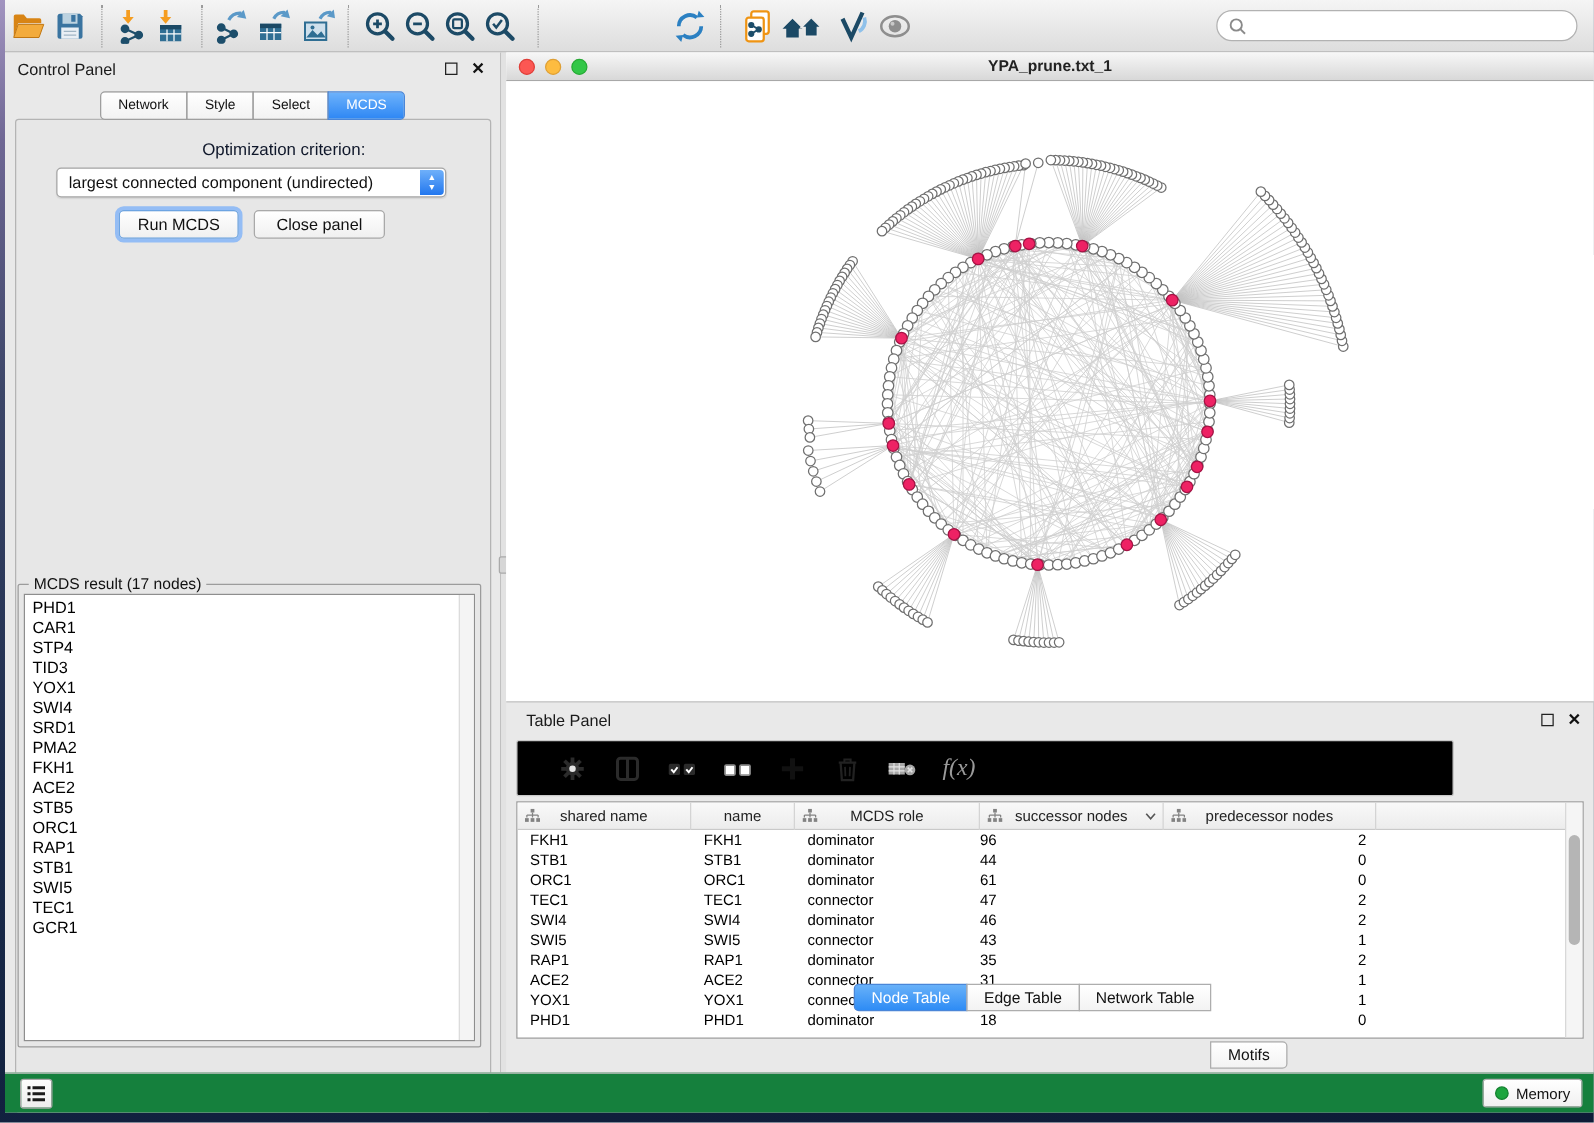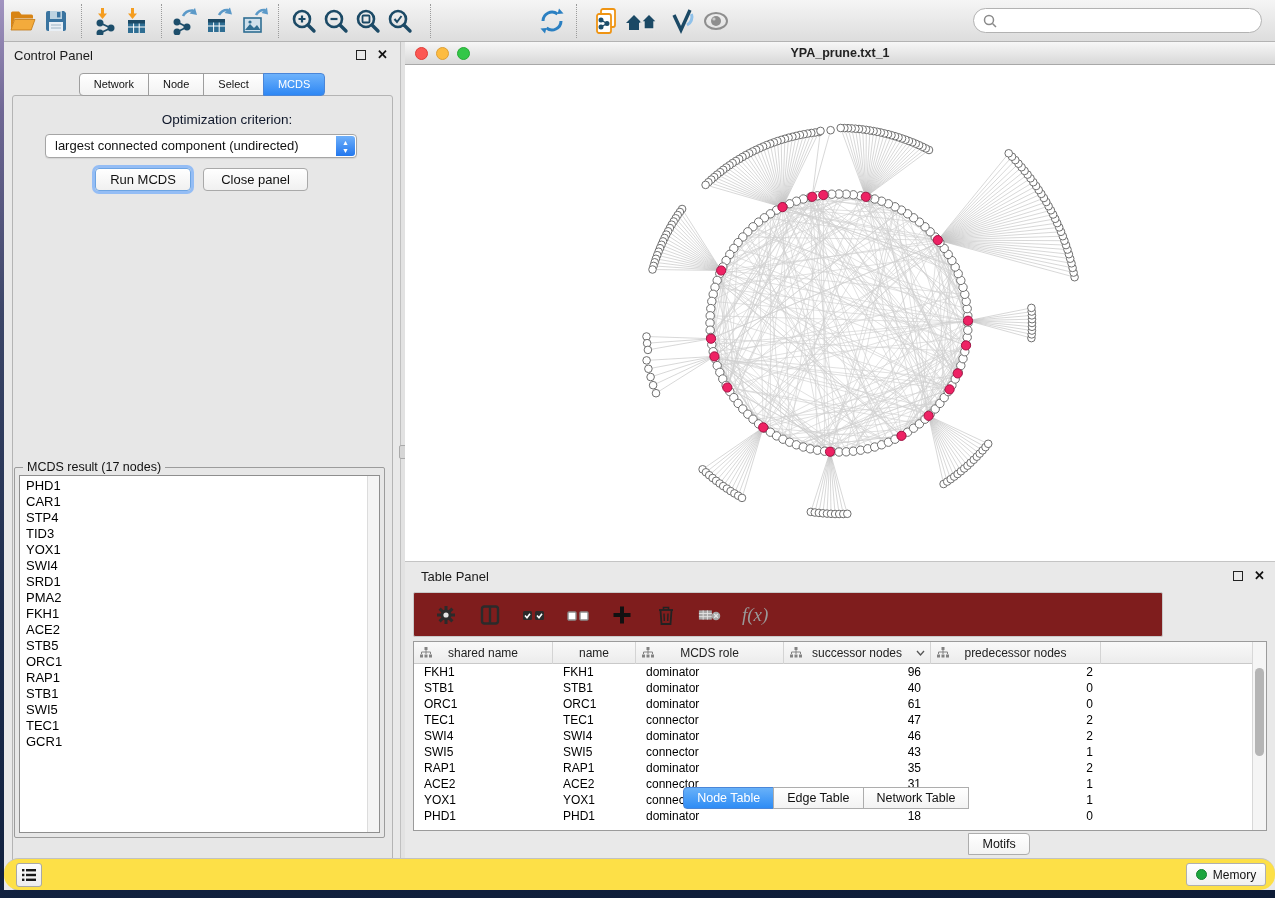--- a/index.html
+++ b/index.html
@@ -67,52 +67,52 @@
   .nv-title { width:100%; text-align:center; font-size:12.5px; font-weight:bold; color:#222; line-height:22px; }
   .traffic { position:absolute; top:5px; width:13px; height:13px; border-radius:50%; cursor:pointer; }
   .t-red { left:10px; background:#fc5753; border:1px solid #df3e38; }
   .t-yellow { left:31px; background:#fdbc40; border:1px solid #de9f34; }
   .t-green { left:52px; background:#33c748; border:1px solid #27aa35; }
   .nv-canvas { position:absolute; left:0; top:23px; width:870px; height:496px; background:#fff; cursor:default; }
 
   
   .table-panel { position:absolute; left:401px; top:561px; width:870px; height:297px; background:#e9e9e9;
     border-top:1px solid #c4c4c4; }
-  .tp-toolbar { position:absolute; left:8px; top:30px; width:750px; height:45px; background:#7f1d1d;
-    border:1px solid #c9c9c9; border-radius:2px; display:flex; align-items:center; gap:20px; padding-left:20px; }
+  .tp-toolbar { position:absolute; left:8px; top:30px; width:750px; height:45px; background:#000000;
+    border:1px solid #c9c9c9; border-radius:2px; display:flex; align-items:center; gap:20px; padding-left:32px; }
   .tp-tool { width:24px; height:24px; display:flex; align-items:center; justify-content:center; cursor:pointer; }
   .fx-label { font-family:"Liberation Serif",serif; font-style:italic; font-size:19px; color:#9a9a9a; }
   .data-table { position:absolute; left:8px; top:79px; width:854px; height:190px; background:#fff;
     border:1px solid #9b9b9b; overflow:hidden; }
   .dt-header { position:absolute; left:0; top:0; right:14px; height:22px;
     background:linear-gradient(#f9f9f9,#ececec); border-bottom:1px solid #c9c9c9; display:flex; }
   .dt-hcell { position:relative; height:22px; border-right:1px solid #d4d4d4; font-size:12px; color:#222;
     display:flex; align-items:center; justify-content:center; cursor:pointer; }
   .dt-hcell .tree-ic { position:absolute; left:6px; top:5px; }
   .dt-hcell .sort-ic { position:absolute; right:5px; top:8px; }
   .dt-body { position:absolute; left:0; top:22px; right:14px; bottom:0; }
   .dt-row { display:flex; height:16px; cursor:pointer; }
   .dt-cell { font-size:12px; color:#000; line-height:16px; white-space:nowrap; overflow:hidden; }
   .c0 { width:139px; padding-left:10px; }
   .c1 { width:83px;  padding-left:10px; }
   .c2 { width:148px; padding-left:10px; }
-  .c3 { width:147px; text-align:right; padding-right:10px; }
+  .c3 { width:147px; padding-right:10px; }
   .c4 { width:170px; text-align:right; padding-right:8px; }
   .dt-scroll { position:absolute; right:0; top:0; bottom:0; width:14px; background:#f5f5f5; border-left:1px solid #d8d8d8; }
   .dt-thumb { position:absolute; left:2px; top:26px; width:9px; height:88px; background:#b5b5b5; border-radius:5px; cursor:pointer; }
   .tp-tabs { position:absolute; left:0; bottom:3px; width:870px; display:flex; justify-content:center; }
   .tp-tab { height:22px; line-height:20px; padding:0 13px; font-size:12.5px; color:#111;
     background:linear-gradient(#ffffff,#f3f3f3); border:1px solid #adadad; margin-left:-1px; cursor:pointer; }
   .tp-tab:first-child { border-radius:4px 0 0 4px; }
   .tp-tab:last-child { border-radius:0 4px 4px 0;margin-top:46px; }
   .tp-tab.active { background:linear-gradient(#68b1f9,#2e8cf5); color:#fff; border-color:#4a86d8;margin-left:33px; }
 
   
-  .statusbar { position:absolute; left:0; top:858px; width:1271px; height:32px; background:#fde047;
-    border-top:1px solid #c2c2c2;border-radius:15px; }
+  .statusbar { position:absolute; left:0; top:858px; width:1271px; height:32px; background:#15803d;
+    border-top:1px solid #c2c2c2; }
   .list-btn { position:absolute; left:12px; top:4px; width:26px; height:24px; background:linear-gradient(#fdfdfd,#ededed);
     border:1px solid #a8a8a8; border-radius:3px; display:flex; align-items:center; justify-content:center; cursor:pointer; }
   .memory-btn { position:absolute; right:9px; top:4px; width:80px; height:23px; background:linear-gradient(#ffffff,#f0f0f0);
     border:1px solid #b0b0b0; border-radius:3px; display:flex; align-items:center; justify-content:center;
     gap:6px; font-size:12px; color:#111; cursor:pointer; }
   .mem-dot { width:11px; height:11px; border-radius:50%; background:#1ca53e; border:1px solid #148230; }
 </style>
 </head>
 <body>
 
@@ -282,21 +282,21 @@
 
   <div class="control-panel">
     <div class="panel-header">
       <span class="panel-title">Control Panel</span>
       <span class="ph-float" style="right:34px"></span>
       <span class="ph-close" style="right:12px">✕</span>
     </div>
     <div class="cp-box"></div>
     <div class="cp-tabs">
       <div class="cp-tab">Network</div>
-      <div class="cp-tab">Node</div>
+      <div class="cp-tab">Style</div>
       <div class="cp-tab">Select</div>
       <div class="cp-tab active">MCDS</div>
     </div>
     <div class="opt-label">Optimization criterion:</div>
     <div class="dropdown">
       <span>largest connected component (undirected)</span>
       <span class="dd-stepper">
           <span>▲</span>
           <span>▼</span>
         </span>
@@ -1251,21 +1251,21 @@
             <div class="dt-cell c0">FKH1</div>
             <div class="dt-cell c1">FKH1</div>
             <div class="dt-cell c2">dominator</div>
             <div class="dt-cell c3">96</div>
             <div class="dt-cell c4">2</div>
           </div>
           <div class="dt-row">
             <div class="dt-cell c0">STB1</div>
             <div class="dt-cell c1">STB1</div>
             <div class="dt-cell c2">dominator</div>
-            <div class="dt-cell c3">40</div>
+            <div class="dt-cell c3">44</div>
             <div class="dt-cell c4">0</div>
           </div>
           <div class="dt-row">
             <div class="dt-cell c0">ORC1</div>
             <div class="dt-cell c1">ORC1</div>
             <div class="dt-cell c2">dominator</div>
             <div class="dt-cell c3">61</div>
             <div class="dt-cell c4">0</div>
           </div>
           <div class="dt-row">

